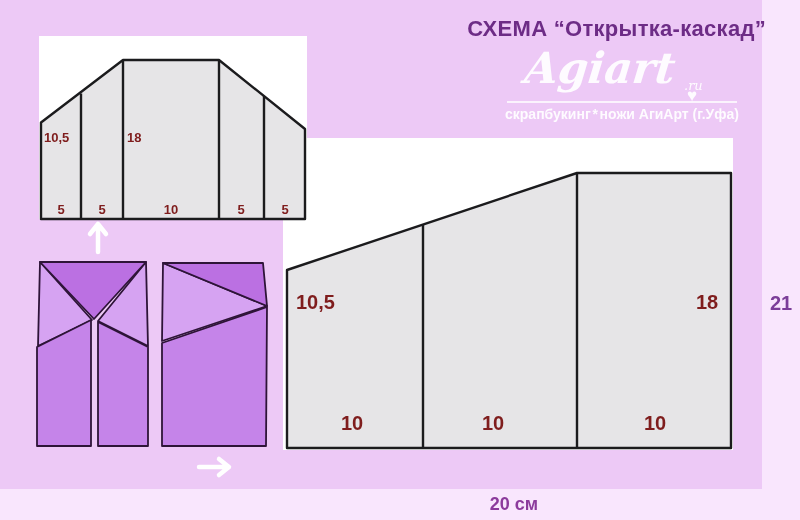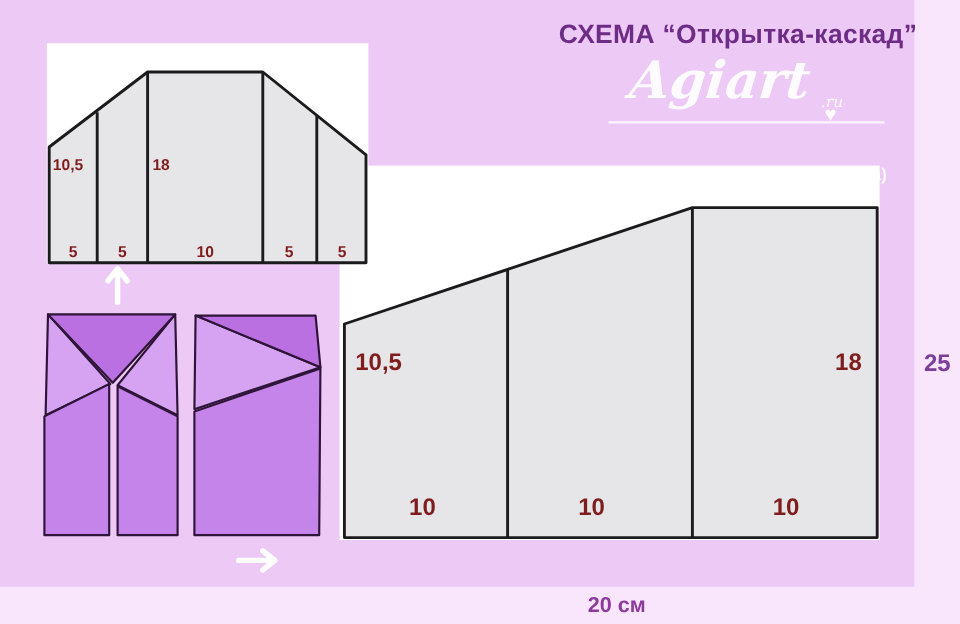--- a/index.html
+++ b/index.html
@@ -26,22 +26,22 @@
   .lbl {
     position:absolute; font-weight:bold; color:#7f1d1d; white-space:nowrap;
     line-height:1;
     text-align:center;
   }
   .lbl.sm { font-size:13px; }
   .lbl.bg { font-size:20px; }
   .ctr { transform:translateX(-50%); }
 
   .title {
-    position:absolute; top:16px; left:447px; width:336px;
-    text-align:center; font-size:22px; font-weight:bold;
+    position:absolute; top:16px; left:430px; width:336px;
+    text-align:right; font-size:22px; font-weight:bold;
     color:#6D2C86; letter-spacing:0.3px; white-space:nowrap;
   }
 
   .logo-script {
     position:absolute; left:500px; top:47px; width:200px;
     text-align:center;
     font-family:"DejaVu Serif", serif; font-style:italic; font-weight:bold;
     font-size:43px; color:rgba(255,255,255,0.92); line-height:1;
     transform:skewX(-6deg);
   }
@@ -56,21 +56,20 @@
   }
   .logo-line {
     position:absolute; left:507px; top:101px; width:230px; height:2px;
     background:rgba(255,255,255,0.78);
   }
   .logo-tagline {
     position:absolute; left:505px; top:106px; width:234px;
     display:flex; justify-content:space-between; align-items:flex-end;
     font-size:14px; font-weight:bold; color:rgba(255,255,255,0.92);
     white-space:nowrap;
-    margin-top:31px;
   }
   .dim-21 {
     position:absolute; left:770px; top:292px;
     font-size:20px; font-weight:bold; color:#7C3E99;
   }
   .dim-30 {
     position:absolute; left:514px; top:494px; transform:translateX(-50%);
     font-size:18px; font-weight:bold; color:#8C3A9C;
   }
 </style>
@@ -138,14 +137,14 @@
 <span class="lbl sm ctr" style="left:171px; top:203px;">10</span>
 <span class="lbl sm ctr" style="left:241px; top:203px;">5</span>
 <span class="lbl sm ctr" style="left:285px; top:203px;">5</span>
 
 <span class="lbl bg" style="left:296px; top:292px;">10,5</span>
 <span class="lbl bg ctr" style="left:707px; top:292px;">18</span>
 <span class="lbl bg ctr" style="left:352px; top:413px;">10</span>
 <span class="lbl bg ctr" style="left:493px; top:413px;">10</span>
 <span class="lbl bg ctr" style="left:655px; top:413px;">10</span>
 
-<span class="dim-21">25</span>
+<span class="dim-21">21</span>
 <span class="dim-30">20 см</span>
 
 </body></html>

